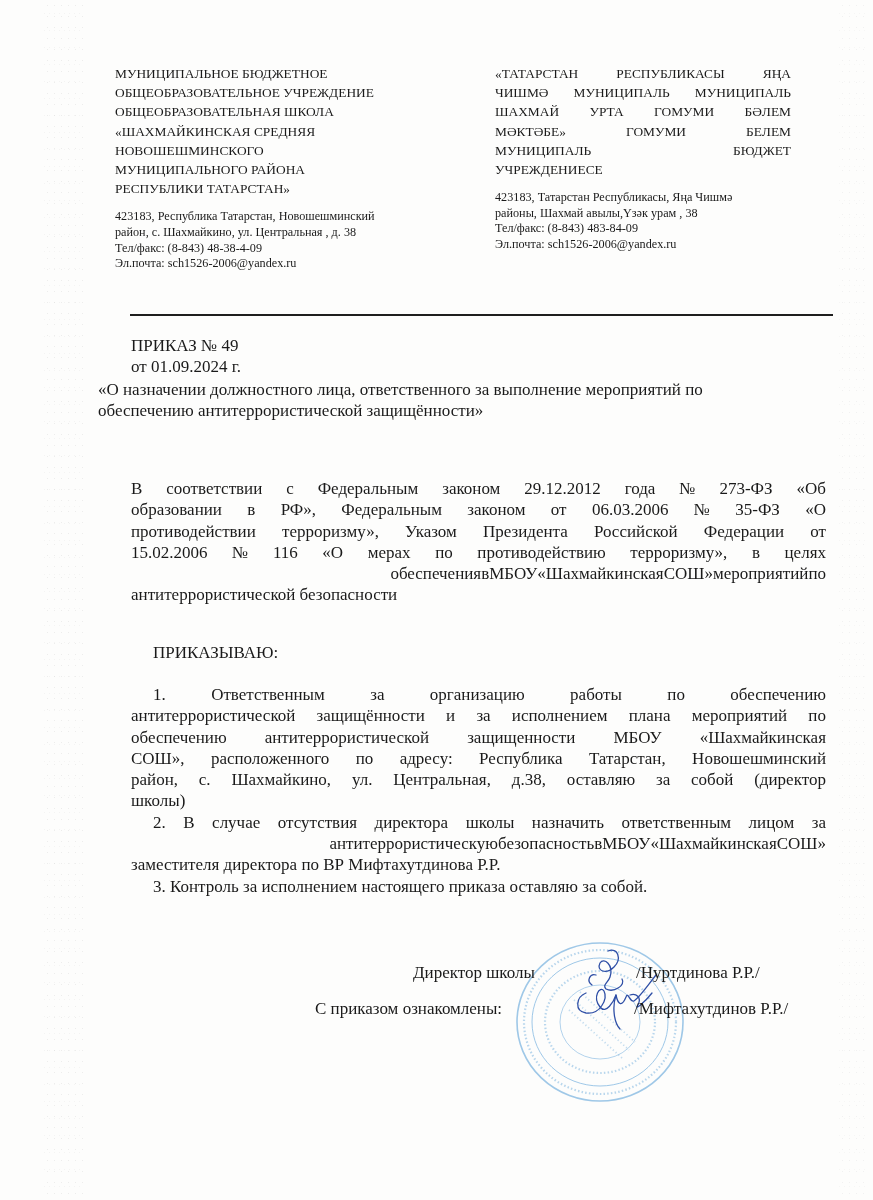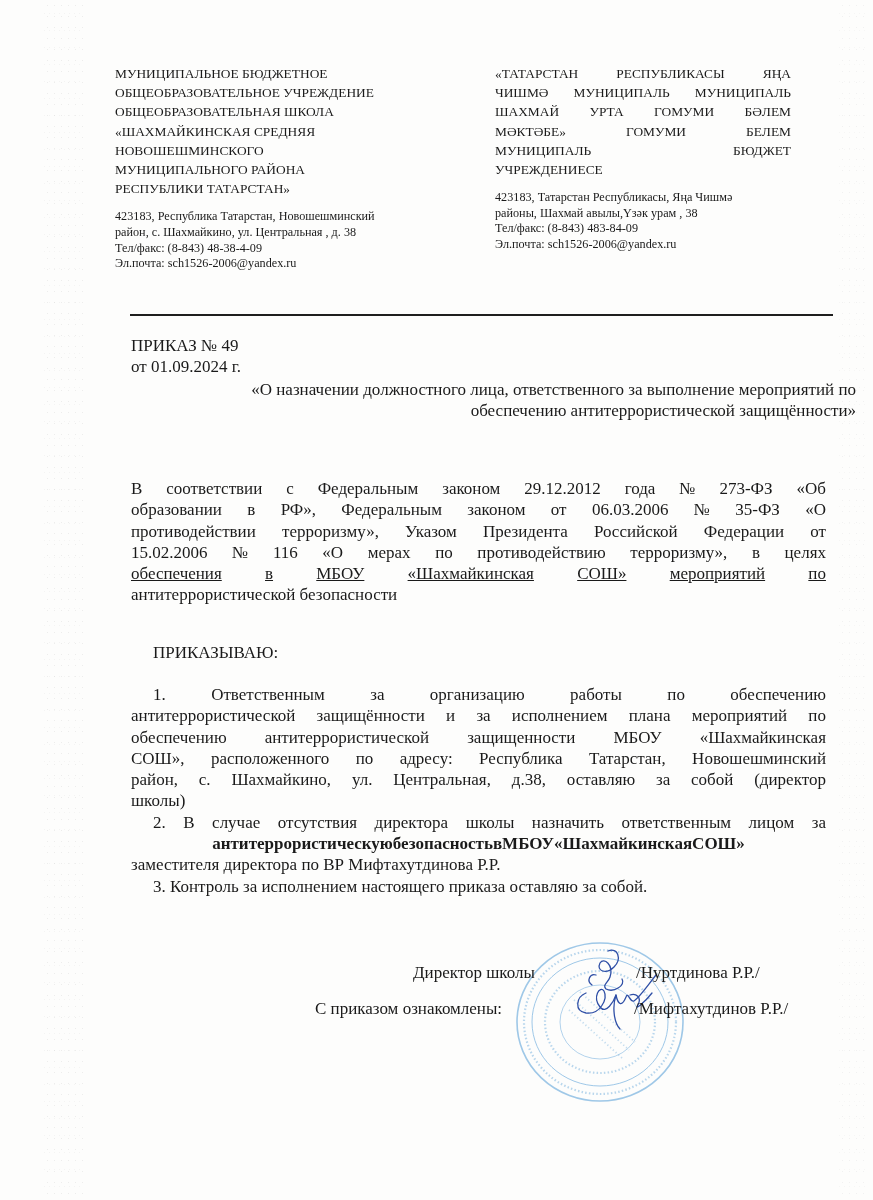--- a/index.html
+++ b/index.html
@@ -32,21 +32,21 @@
   .org-line { display: block; white-space: nowrap; }
   .hdr-right .org-line { white-space: normal; }
   .addr { margin-top: 11px; font-size: 12.2px; line-height: 15.6px; }
   .addr-line { display: block; white-space: nowrap; }
 
   .separator { position: absolute; left: 94px; top: 314px; width: 703px; height: 2px; background: #1e1e1e; }
 
   .order-no { position: absolute; left: 95px; top: 335px; font-size: 17px; line-height: 21px; }
   .order-no span { display: block; }
 
-  .title { position: absolute; left: 62px; top: 379px; width: 758px; text-align: right; font-size: 17px; line-height: 21px; }
+  .title { position: absolute; left: 62px; top: 379px; width: 758px; text-align: left; font-size: 17px; line-height: 21px; }
   .title span { display: block; }
 
   .body-text { position: absolute; left: 95px; width: 695px; font-size: 17px; line-height: 21.3px; }
   .justify-line { display: block; text-align: justify; text-align-last: justify; white-space: nowrap; }
   .justify-line.free { text-align-last: left; }
 
   .preamble { top: 478px; }
   .order-word { position: absolute; left: 117px; top: 643px; font-size: 17px; }
   .items { top: 684px; }
   .items .indent { padding-left: 22px; }
@@ -174,21 +174,21 @@
         <span>№</span>
         <span>116</span>
         <span>«О</span>
         <span>мерах</span>
         <span>по</span>
         <span>противодействию</span>
         <span>терроризму»,</span>
         <span>в</span>
         <span>целях</span>
       </span>
-    <span class="justify-line" style="display: flex; justify-content: space-between; text-decoration: underline;">
+    <span class="justify-line" style="display: flex; justify-content: flex-end;">
         <span>обеспечения</span>
         <span>в</span>
         <span>МБОУ</span>
         <span>«Шахмайкинская</span>
         <span>СОШ»</span>
         <span>мероприятий</span>
         <span>по</span>
       </span>
     <span class="justify-line free">антитеррористической безопасности</span>
   </div>
@@ -252,21 +252,21 @@
           <span>В</span>
           <span>случае</span>
           <span>отсутствия</span>
           <span>директора</span>
           <span>школы</span>
           <span>назначить</span>
           <span>ответственным</span>
           <span>лицом</span>
           <span>за</span>
         </span>
-      <span class="justify-line" style="display: flex; justify-content: center; font-weight: bold;">
+      <span class="justify-line" style="display: flex; justify-content: flex-end;">
           <span>антитеррористическую</span>
           <span>безопасность</span>
           <span>в</span>
           <span>МБОУ</span>
           <span>«Шахмайкинская</span>
           <span>СОШ»</span>
         </span>
       <span class="justify-line free">заместителя директора по ВР  Мифтахутдинова Р.Р.</span>
     </div>
     <div>

